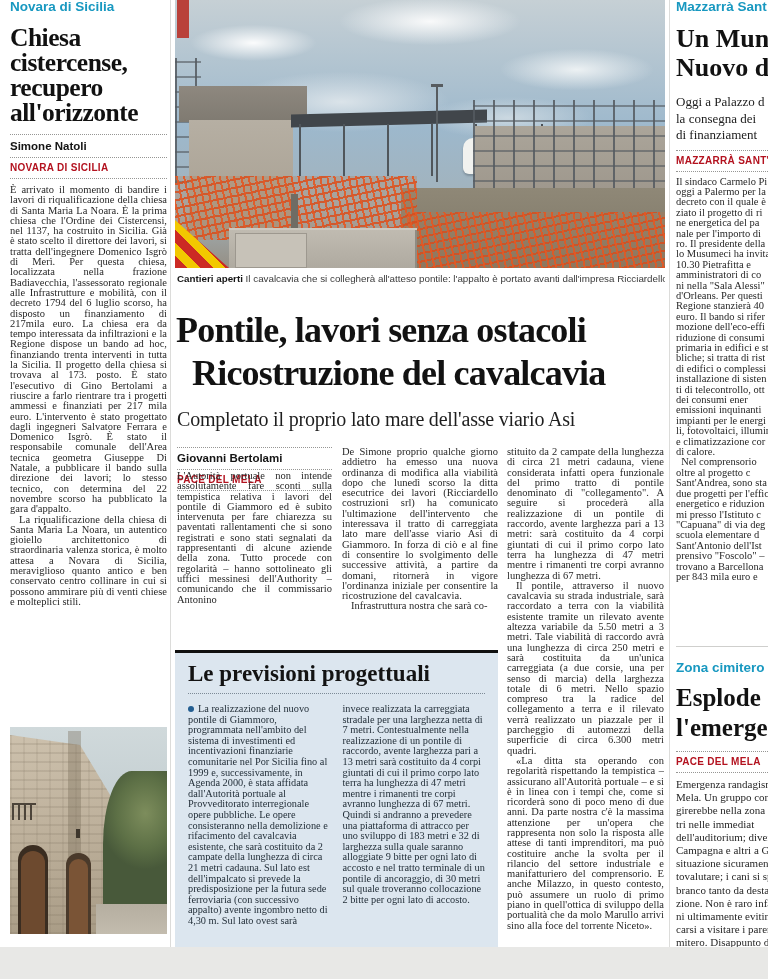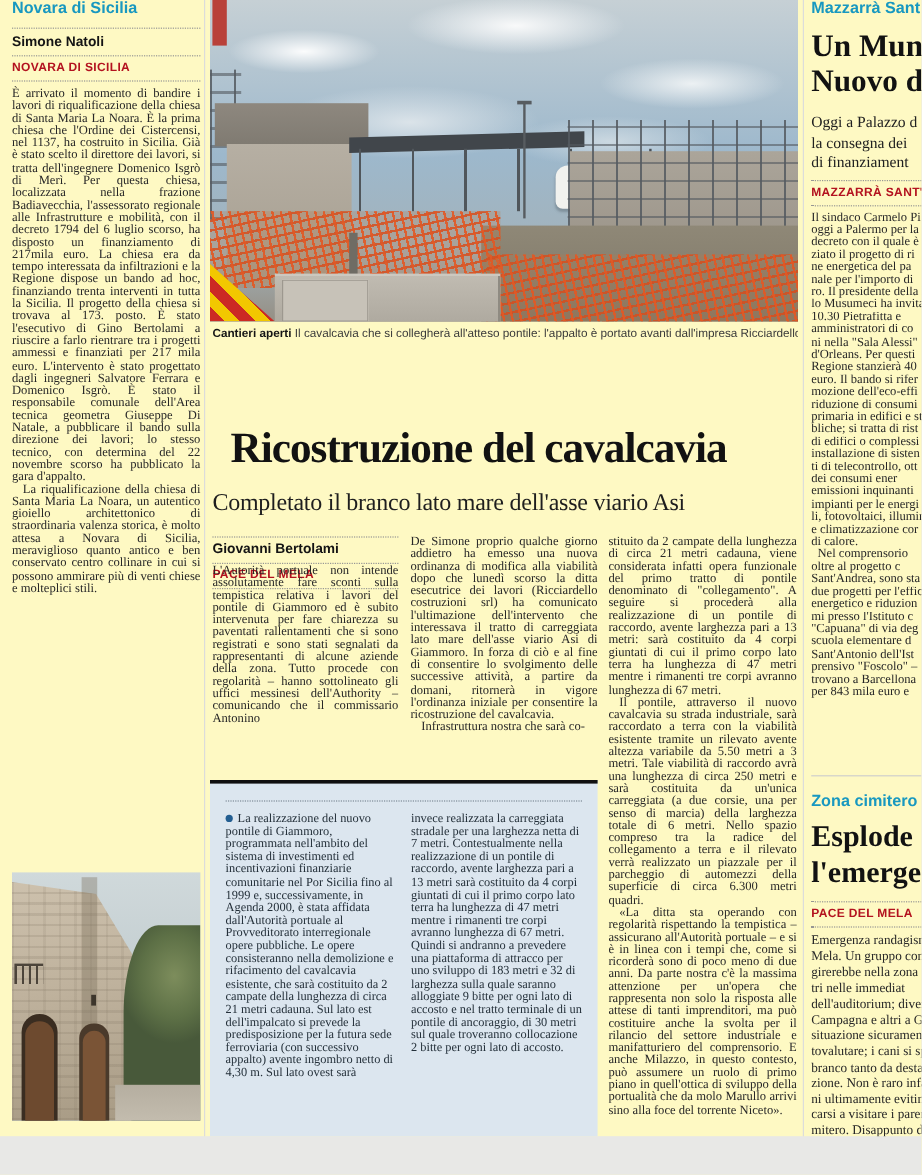--- a/index.html
+++ b/index.html
@@ -1,16 +1,16 @@
 <!DOCTYPE html>
 <html lang="it"><head>
 <meta charset="utf-8">
 <style>
   html,body{margin:0;padding:0;background:#e8e8e6;}
-  .page{position:relative;width:768px;height:947px;background:#fef9c3;overflow:hidden;
+  .page{position:relative;width:768px;height:947px;background:#ffffff;overflow:hidden;
         font-family:"Liberation Serif",serif;color:#262626;}
   .abs{position:absolute;}
   .vrule{position:absolute;width:1px;background:#dcdcda;top:0;height:976px;}
   .hrule{position:absolute;height:1px;background:#cfcfcd;}
   .rule-d{border-top:1px dotted #969694;height:0;}
   .teal-label{font:bold 13.5px/15px "Liberation Sans",sans-serif;color:#1898c0;white-space:nowrap;}
   .red-label{font:bold 10px/12px "Liberation Sans",sans-serif;color:#b3121f;letter-spacing:.3px;white-space:nowrap;}
   .author{font:bold 11.5px/13px "Liberation Sans",sans-serif;color:#141414;}
   .body-txt{font:10.5px/10.3px "Liberation Serif",serif;text-align:justify;color:#272727;}
   .body-txt p{margin:0;}
@@ -51,20 +51,21 @@
 </head>
 <body>
 
 <div class="page">
 
   <div class="vrule" style="left:170px;"></div>
   <div class="vrule" style="left:669px;"></div>
 
   <section class="abs" style="left:10px;top:0;width:157px;">
     <div class="teal-label" style="margin-top:-1px;">Novara di Sicilia</div>
+    <h1 class="left-title" style="margin-top:11px;">Chiesa cistercense, recupero all'orizzonte</h1>
     <div class="rule-d" style="margin-top:9px;"></div>
     <div class="author" style="margin-top:5px;">Simone Natoli</div>
     <div class="rule-d" style="margin-top:4px;"></div>
     <div class="red-label" style="margin-top:4px;">NOVARA DI SICILIA</div>
     <div class="rule-d" style="margin-top:4px;"></div>
     <div class="body-txt" style="margin-top:6px;">
         <p>È arrivato il momento di bandire i lavori di riqualificazione della chiesa di Santa Maria La Noara. È la prima chiesa che l'Ordine dei Cistercensi, nel 1137, ha costruito in Sicilia. Già è stato scelto il direttore dei lavori, si tratta dell'ingegnere Domenico Isgrò di Merì. Per questa chiesa, localizzata nella frazione Badiavecchia, l'assessorato regionale alle Infrastrutture e mobilità, con il decreto 1794 del 6 luglio scorso, ha disposto un finanziamento di 217mila euro. La chiesa era da tempo interessata da infiltrazioni e la Regione dispose un bando ad hoc, finanziando trenta interventi in tutta la Sicilia. Il progetto della chiesa si trovava al 173. posto. È stato l'esecutivo di Gino Bertolami a riuscire a farlo rientrare tra i progetti ammessi e finanziati per 217 mila euro. L'intervento è stato progettato dagli ingegneri Salvatore Ferrara e Domenico Isgrò. È stato il responsabile comunale dell'Area tecnica geometra Giuseppe Di Natale, a pubblicare il bando sulla direzione dei lavori; lo stesso tecnico, con determina del 22 novembre scorso ha pubblicato la gara d'appalto.</p>
         <p>La riqualificazione della chiesa di Santa Maria La Noara, un autentico gioiello architettonico di straordinaria valenza storica, è molto attesa a Novara di Sicilia, meraviglioso quanto antico e ben conservato centro collinare in cui si possono ammirare più di venti chiese e molteplici stili.</p>
       </div>
   </section>
@@ -115,22 +116,23 @@
          box-shadow:inset -2px 0 0 #8f8b82;"></div>
     <div class="abs" style="left:60px;top:233px;width:72px;height:35px;background:#c7c2b8;box-shadow:inset 0 0 0 1px #9d988f;"></div>
     <div class="abs" style="left:0;top:220px;width:54px;height:48px;
          background:repeating-linear-gradient(45deg,#cc2a24 0 9px,#f2c800 9px 18px);
          clip-path:polygon(0 0,100% 100%,0 100%);"></div>
   </figure>
   <div class="abs caption" style="left:177px;top:273px;width:488px;white-space:nowrap;overflow:hidden;">
     <b>Cantieri aperti</b><span> Il cavalcavia che si collegherà all'atteso pontile: l'appalto è portato avanti dall'impresa Ricciardello</span>
   </div>
 
+  <h1 class="abs main-title" style="left:176px;top:309px;">Pontile, lavori senza ostacoli</h1>
   <h1 class="abs main-title" style="left:192px;top:352px;">Ricostruzione del cavalcavia</h1>
-  <div class="abs main-sub" style="left:177px;top:406px;">Completato il branco lato mare dell'asse viario Asi</div>
+  <div class="abs main-sub" style="left:177px;top:406px;">Completato il proprio lato mare dell'asse viario Asi</div>
 
   <div class="abs" style="left:177px;top:447px;width:155px;">
     <div class="rule-d"></div>
     <div class="author" style="margin-top:4px;">Giovanni Bertolami</div>
     <div class="rule-d" style="margin-top:4px;"></div>
     <div class="red-label" style="margin-top:4px;">PACE DEL MELA</div>
     <div class="rule-d" style="margin-top:4px;"></div>
   </div>
 
   <div class="abs body-txt" style="left:177px;top:471px;width:155px;height:160px;overflow:hidden;">
@@ -140,20 +142,21 @@
       <p>De Simone proprio qualche giorno addietro ha emesso una nuova ordinanza di modifica alla viabilità dopo che lunedì scorso la ditta esecutrice dei lavori (Ricciardello costruzioni srl) ha comunicato l'ultimazione dell'intervento che interessava il tratto di carreggiata lato mare dell'asse viario Asi di Giammoro. In forza di ciò e al fine di consentire lo svolgimento delle successive attività, a partire da domani, ritornerà in vigore l'ordinanza iniziale per consentire la ricostruzione del cavalcavia.</p>
       <p>Infrastruttura nostra che sarà co-</p>
     </div>
   <div class="abs body-txt" style="left:507px;top:447px;width:157px;height:502px;overflow:hidden;">
       <p>stituito da 2 campate della lunghezza di circa 21 metri cadauna, viene considerata infatti opera funzionale del primo tratto di pontile denominato di "collegamento". A seguire si procederà alla realizzazione di un pontile di raccordo, avente larghezza pari a 13 metri: sarà costituito da 4 corpi giuntati di cui il primo corpo lato terra ha lunghezza di 47 metri mentre i rimanenti tre corpi avranno lunghezza di 67 metri.</p>
       <p>Il pontile, attraverso il nuovo cavalcavia su strada industriale, sarà raccordato a terra con la viabilità esistente tramite un rilevato avente altezza variabile da 5.50 metri a 3 metri. Tale viabilità di raccordo avrà una lunghezza di circa 250 metri e sarà costituita da un'unica carreggiata (a due corsie, una per senso di marcia) della larghezza totale di 6 metri. Nello spazio compreso tra la radice del collegamento a terra e il rilevato verrà realizzato un piazzale per il parcheggio di automezzi della superficie di circa 6.300 metri quadri.</p>
       <p>«La ditta sta operando con regolarità rispettando la tempistica – assicurano all'Autorità portuale – e si è in linea con i tempi che, come si ricorderà sono di poco meno di due anni. Da parte nostra c'è la massima attenzione per un'opera che rappresenta non solo la risposta alle attese di tanti imprenditori, ma può costituire anche la svolta per il rilancio del settore industriale e manifatturiero del comprensorio. E anche Milazzo, in questo contesto, può assumere un ruolo di primo piano in quell'ottica di sviluppo della portualità che da molo Marullo arrivi sino alla foce del torrente Niceto».</p>
     </div>
 
   <div class="box" style="left:175px;top:650px;width:323px;height:303px;padding:8px 13px;box-sizing:border-box;">
+    <h2 class="box-title">Le previsioni progettuali</h2>
     <div class="rule-d" style="margin-top:6px;border-top-color:#7d8a96;"></div>
     <div style="display:flex;gap:12px;margin-top:10px;">
       <p class="box-txt" style="margin:0;width:143px;"><span class="bullet"></span><span>La realizzazione del nuovo pontile di Giammoro, programmata nell'ambito del sistema di investimenti ed incentivazioni finanziarie comunitarie nel Por Sicilia fino al 1999 e, successivamente, in Agenda 2000, è stata affidata dall'Autorità portuale al Provveditorato interregionale opere pubbliche. Le opere consisteranno nella demolizione e rifacimento del cavalcavia esistente, che sarà costituito da 2 campate della lunghezza di circa 21 metri cadauna. Sul lato est dell'impalcato si prevede la predisposizione per la futura sede ferroviaria (con successivo appalto) avente ingombro netto di 4,30 m. Sul lato ovest sarà</span></p>
       <p class="box-txt" style="margin:0;width:143px;"><span>invece realizzata la carreggiata stradale per una larghezza netta di 7 metri. Contestualmente nella realizzazione di un pontile di raccordo, avente larghezza pari a 13 metri sarà costituito da 4 corpi giuntati di cui il primo corpo lato terra ha lunghezza di 47 metri mentre i rimanenti tre corpi avranno lunghezza di 67 metri. Quindi si andranno a prevedere una piattaforma di attracco per uno sviluppo di 183 metri e 32 di larghezza sulla quale saranno alloggiate 9 bitte per ogni lato di accosto e nel tratto terminale di un pontile di ancoraggio, di 30 metri sul quale troveranno collocazione 2 bitte per ogni lato di accosto.</span></p>
     </div>
   </div>
 
   <section class="abs" style="left:676px;top:0;width:200px;">
     <div class="teal-label" style="margin-top:-1px;">Mazzarrà Sant</div>
     <h1 class="right-title" style="margin-top:10px;">Un Mun</h1>

